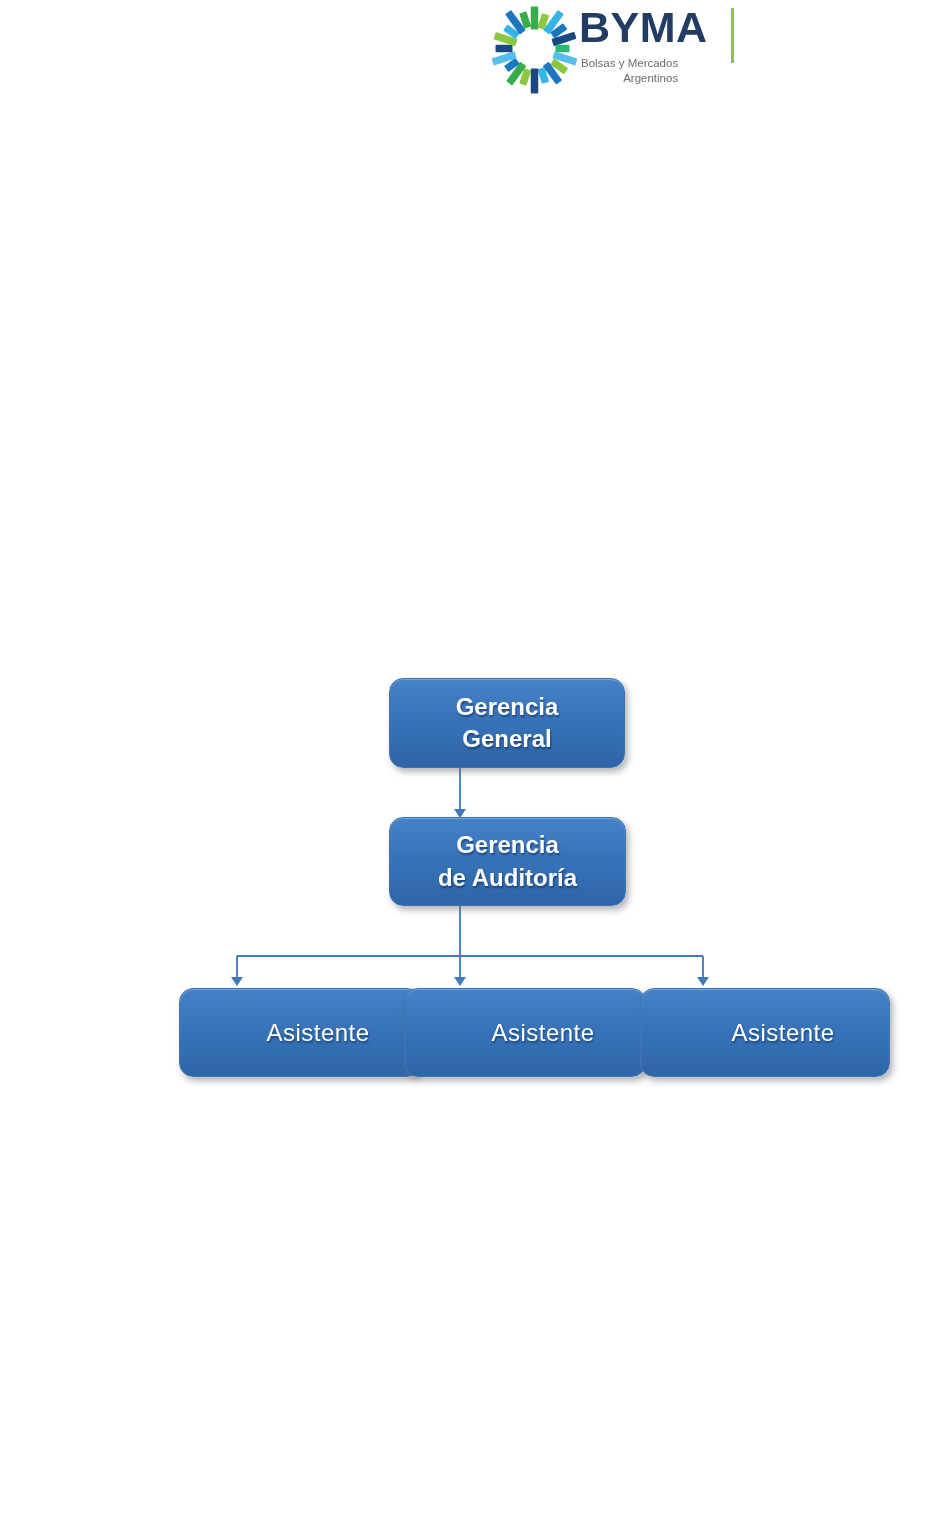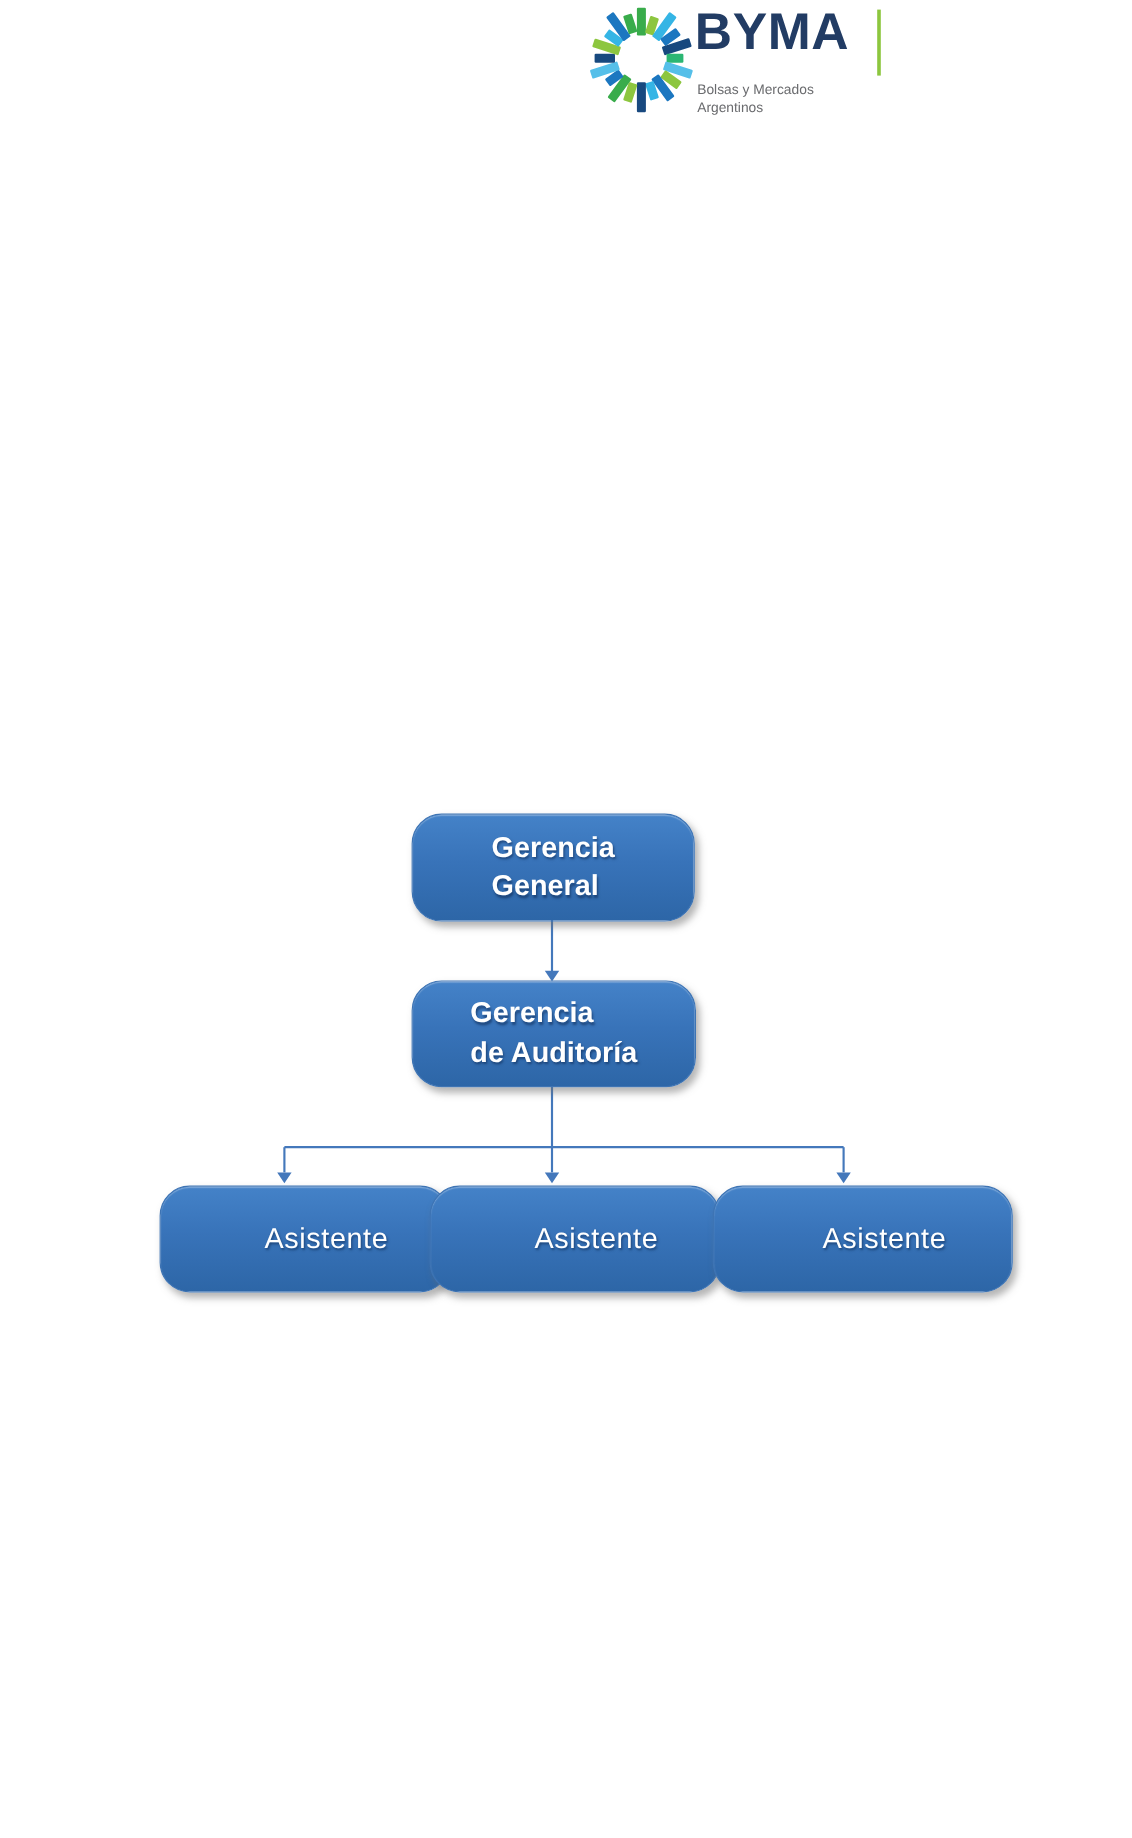--- a/index.html
+++ b/index.html
@@ -12,41 +12,43 @@
   }
 
   
   .logo-ring{position:absolute;left:486px;top:2px;width:97px;height:93px;}
   .brand{
     position:absolute;left:579px;top:6px;
     font-size:43px;font-weight:bold;letter-spacing:.5px;
     color:#223C64;line-height:1;
   }
   .brand-sub{
-    position:absolute;left:581px;top:68px;
+    position:absolute;left:581px;top:56px;
     font-size:11.5px;color:#6A6B6E;line-height:1.32;
     white-space:pre-line;
+    text-align:right;
   }
   .accent-line{
     position:absolute;left:731px;top:8px;
     width:3px;height:55px;background:#8CC63E;
   }
 
   
   .node{
     position:absolute;
-    border-radius:25px;
+    border-radius:14px;
     background:linear-gradient(180deg,#4482C8 0%,#3873B9 45%,#2D66A7 100%);
     border:1px solid #3E74B4;
     box-shadow:3px 4px 6px rgba(110,110,110,.5), inset 0 1px 1px rgba(255,255,255,.30);
     color:#ffffff;
     display:flex;align-items:center;justify-content:center;
-    text-align:left;
+    text-align:center;
     white-space:pre-line;
     text-shadow:1px 2px 2px rgba(10,35,75,.55);
+    margin-left:46px;
   }
   .node.bold{font-weight:bold;font-size:24px;line-height:1.35;}
   .node.regular{font-weight:normal;font-size:24px;letter-spacing:.5px;padding-left:36px;}
 
   .n1{left:343px;top:678px;width:234px;height:88px;}
   .n2{left:343px;top:817px;width:235px;height:87px;}
   .n3{left:133px;top:988px;width:204px;height:87px;}
   .n4{left:358px;top:988px;width:204px;height:87px;}
   .n5{left:594px;top:988px;width:212px;height:87px;}
 

